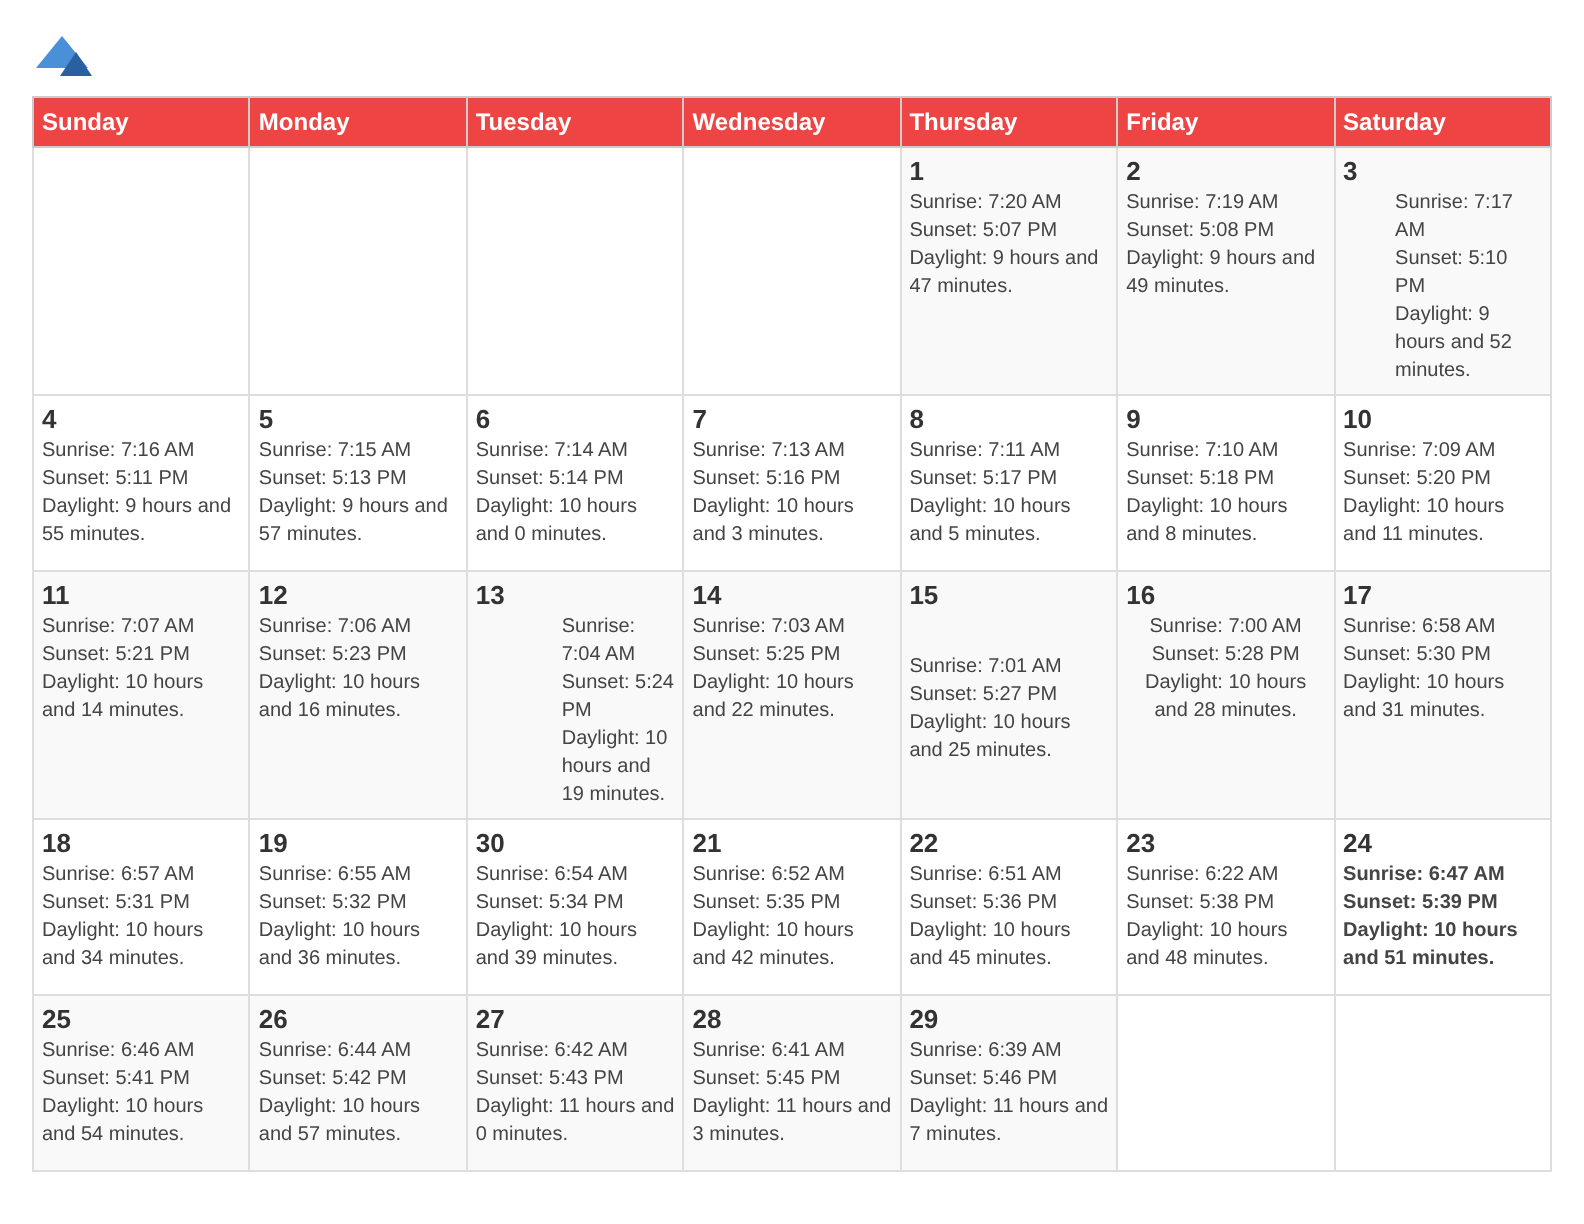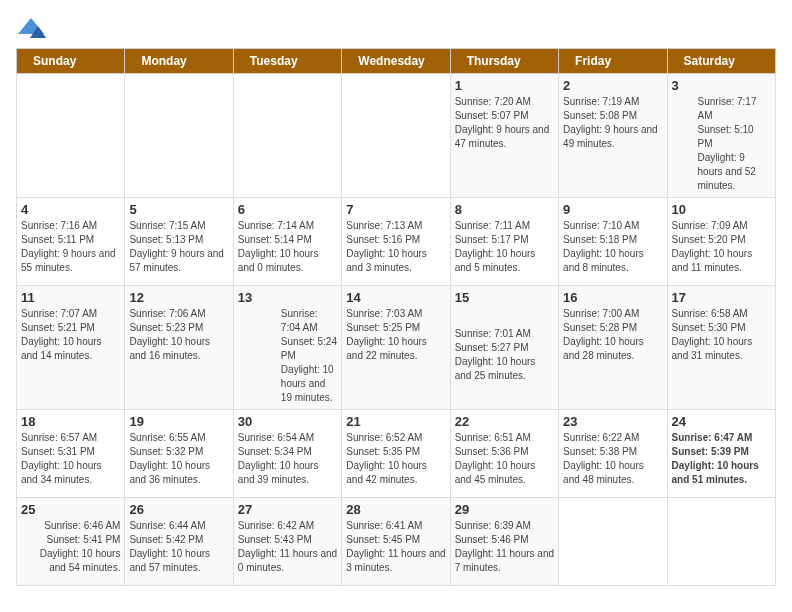--- a/index.html
+++ b/index.html
@@ -46,23 +46,23 @@
     .location {
       font-size: 16px;
       color: #555;
     }
     table {
       width: 100%;
       border-collapse: collapse;
       font-size: 11px;
     }
     thead tr th {
-      background-color: #a16207;
+      background-color: #ef4444;
       color: #fff;
-      padding: 5px 16px;
+      padding: 5px 4px;
       text-align: left;
       font-size: 12px;
       font-weight: bold;
       border: 1px solid #ccc;
     }
     tbody tr td {
       border: 1px solid #ddd;
       vertical-align: top;
       padding: 4px;
       width: calc(100% / 7);
@@ -213,21 +213,21 @@
 Daylight: 10 hours and 22 minutes.</div>
         </td>
         <td>
           <div class="day-number">15</div>
           <div class="day-info" style="white-space: pre-line; margin-top: 22px;">Sunrise: 7:01 AM
 Sunset: 5:27 PM
 Daylight: 10 hours and 25 minutes.</div>
         </td>
         <td>
           <div class="day-number">16</div>
-          <div class="day-info" style="white-space: pre-line;">Sunrise: 7:00 AM
+          <div class="day-info" style="white-space: pre-line; text-align: center;">Sunrise: 7:00 AM
 Sunset: 5:28 PM
 Daylight: 10 hours and 28 minutes.</div>
         </td>
         <td>
           <div class="day-number">17</div>
           <div class="day-info" style="white-space: pre-line;">Sunrise: 6:58 AM
 Sunset: 5:30 PM
 Daylight: 10 hours and 31 minutes.</div>
         </td>
       </tr>
@@ -271,21 +271,21 @@
         <td>
           <div class="day-number">24</div>
           <div class="day-info" style="white-space: pre-line; font-weight: bold;">Sunrise: 6:47 AM
 Sunset: 5:39 PM
 Daylight: 10 hours and 51 minutes.</div>
         </td>
       </tr>
       <tr>
         <td>
           <div class="day-number">25</div>
-          <div class="day-info" style="white-space: pre-line; text-align: right;">Sunrise: 6:46 AM
+          <div class="day-info" style="white-space: pre-line;">Sunrise: 6:46 AM
 Sunset: 5:41 PM
 Daylight: 10 hours and 54 minutes.</div>
         </td>
         <td>
           <div class="day-number">26</div>
           <div class="day-info" style="white-space: pre-line;">Sunrise: 6:44 AM
 Sunset: 5:42 PM
 Daylight: 10 hours and 57 minutes.</div>
         </td>
         <td>

